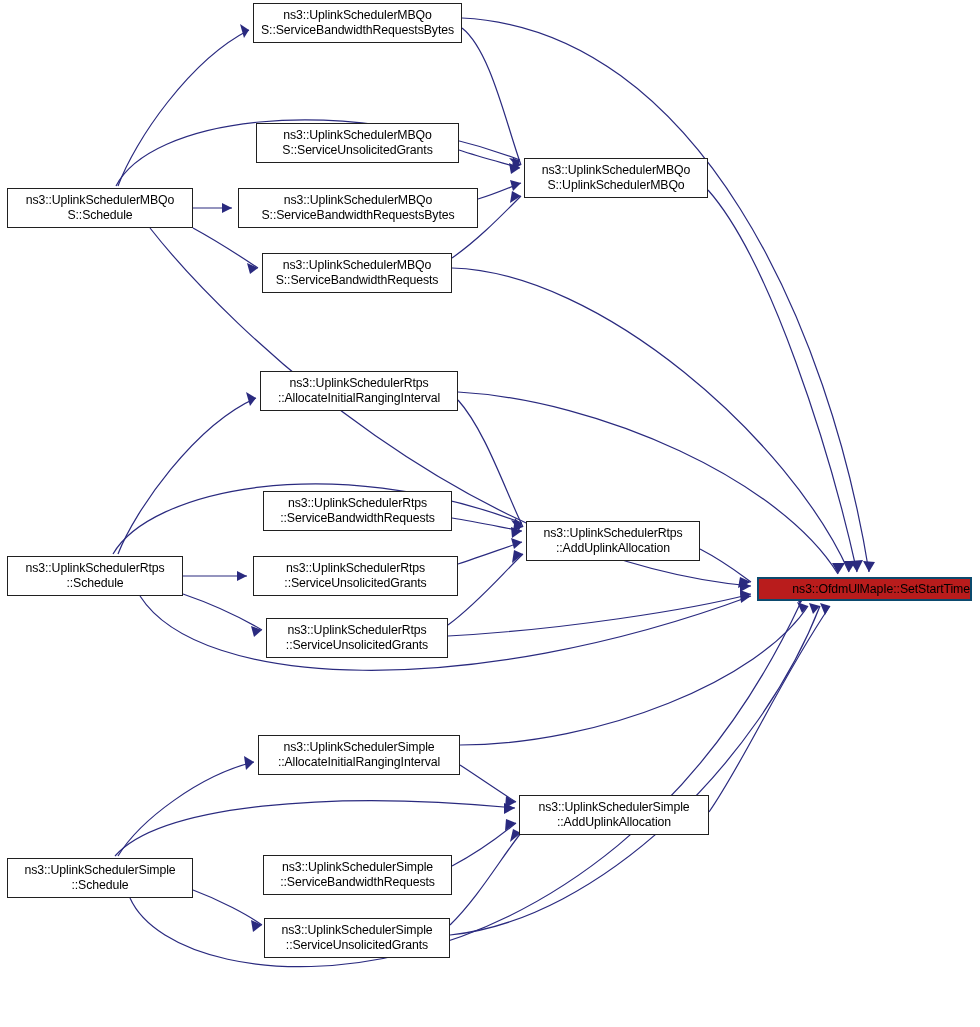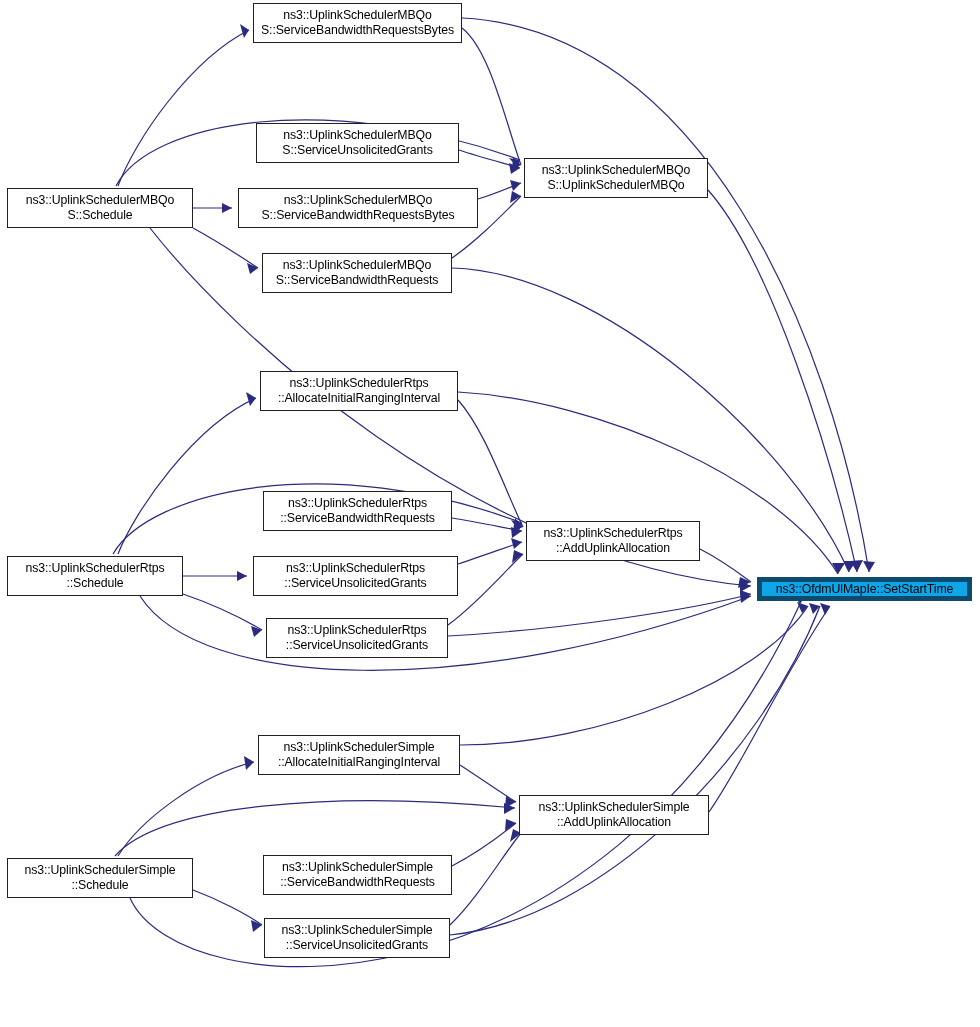--- a/index.html
+++ b/index.html
@@ -42,23 +42,24 @@
     justify-content: center;
     text-align: center;
     color: #000000;
     font-size: 12.3px;
     line-height: 15px;
     letter-spacing: -0.1px;
     white-space: pre;
     z-index: 5;
   }
   .node-box.target {
-    background: #0ea5e9;
-    border: 5px solid #0c4a6e;
+    background: #b91c1c;
+    border: 2px solid #0c4a6e;
     font-size: 12.3px;
+    align-items: flex-end;
   }
   .node-line {
     display: block;
   }
 </style>
 </head>
 <body>
 
 <div id="graph-root">
 

